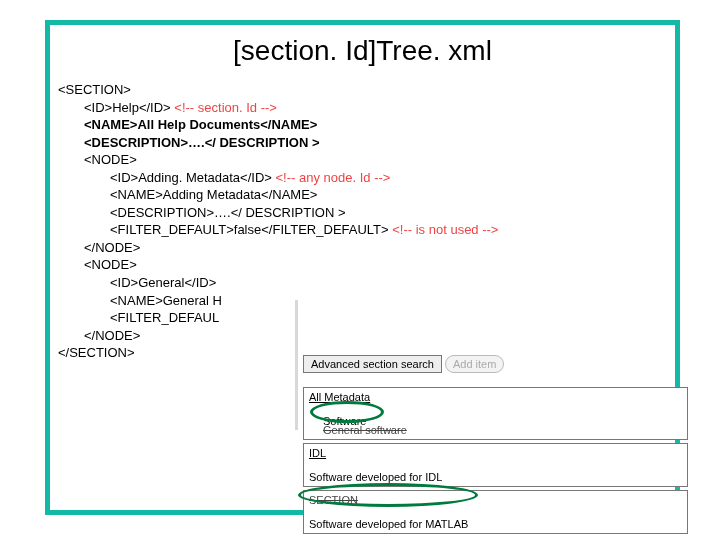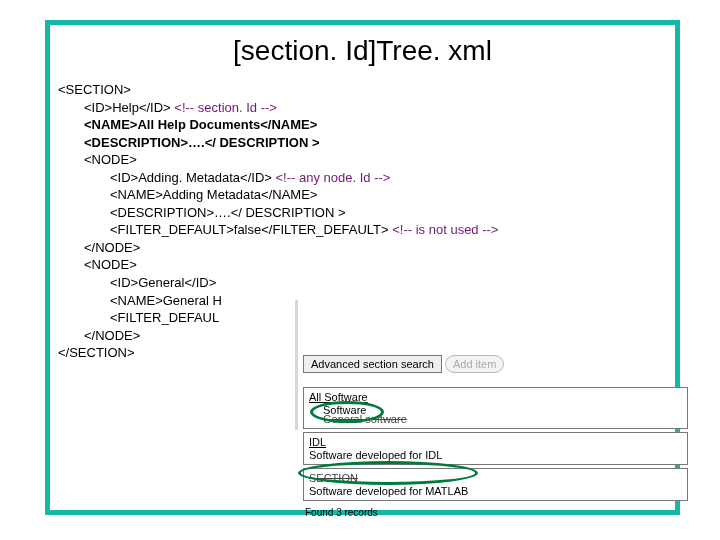--- a/index.html
+++ b/index.html
@@ -28,21 +28,21 @@
     color: #000;
   }
   .xml-block {
     font-size: 13px;
     line-height: 1.35;
     padding-left: 8px;
     color: #000;
   }
   .xml-block .ln { white-space: pre; }
   .bold { font-weight: 700; }
-  .comment { color: #701a75; }
+  .comment { color: #ef4444; }
   .indent1 { padding-left: 26px; }
   .indent2 { padding-left: 52px; }
 
   .search-panel {
     position: absolute;
     left: 253px;
     top: 330px;
     width: 385px;
     font-size: 11px;
     color: #000;
@@ -61,21 +61,21 @@
   }
   .tab-btn.disabled { color: #aaa; background: #f3f3f3; border-color: #bbb; border-radius: 9px; }
   .item-row {
     border: 1px solid #777;
     padding: 3px 5px 3px 5px;
     margin-bottom: 3px;
     background: #fff;
     position: relative;
   }
   .item-title { text-decoration: underline; color: #000; font-size: 11px; }
-  .item-sub { font-size: 11px; margin-top: 1px; }
+  .item-sub { font-size: 11px; margin-top: 12px; }
   .struck { text-decoration: line-through; color: #444; }
   .circle-green {
     position: absolute;
     border: 3px solid #007a3d;
     border-radius: 50%/50%;
     pointer-events: none;
   }
   .separator-left {
     position: absolute;
     left: 245px;
@@ -117,21 +117,21 @@
 
   <div class="separator-left"></div>
 
   <div class="search-panel">
     <div class="tab-row">
       <div class="tab-btn">Advanced section search</div>
       <div class="tab-btn disabled">Add item</div>
     </div>
 
     <div class="item-row" style="position:relative;">
-      <div class="item-title">All Software</div>
+      <div class="item-title">All Metadata</div>
       <div class="item-sub">
         <span style="padding-left:14px">Software</span>
       </div>
       <div class="item-sub struck" style="margin-top:-3px; padding-left:14px">General software</div>
       <div class="circle-green" style="left:6px; top:13px; width:74px; height:22px;"></div>
     </div>
 
     <div class="item-row">
       <div class="item-title">IDL</div>
       <div class="item-sub">Software developed for IDL</div>

